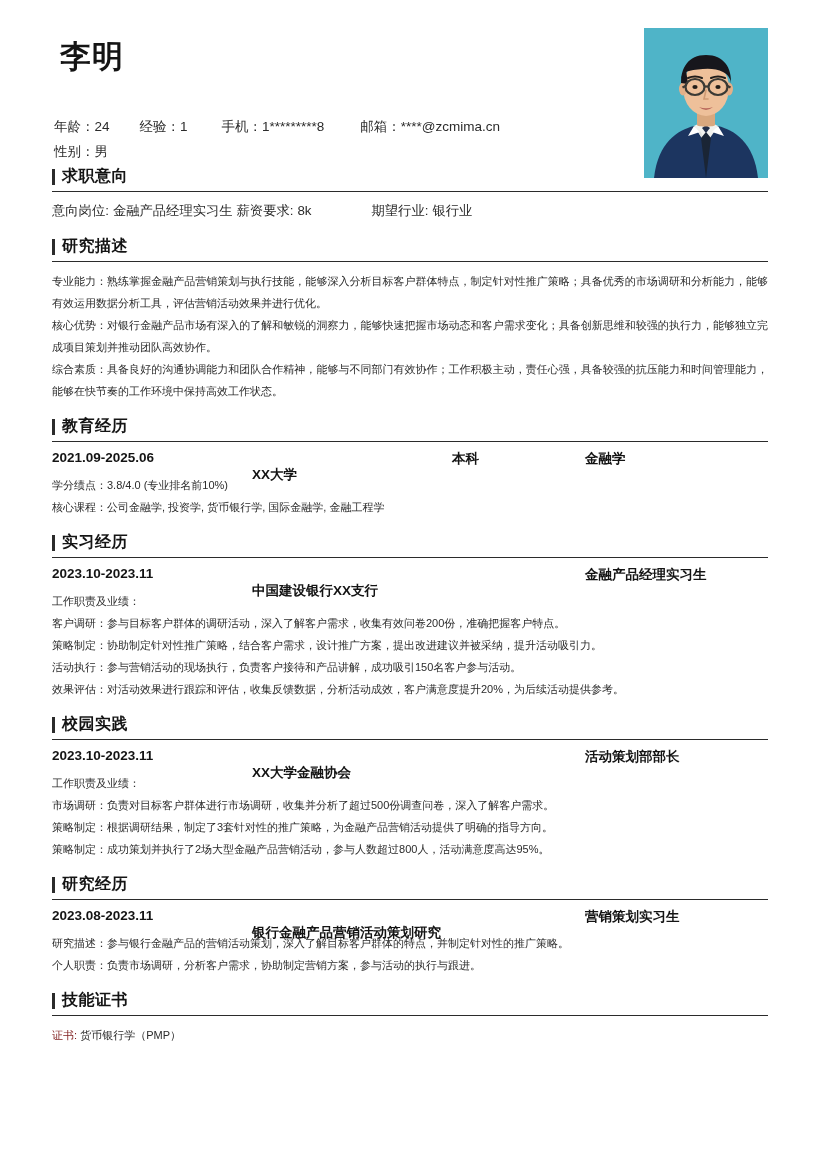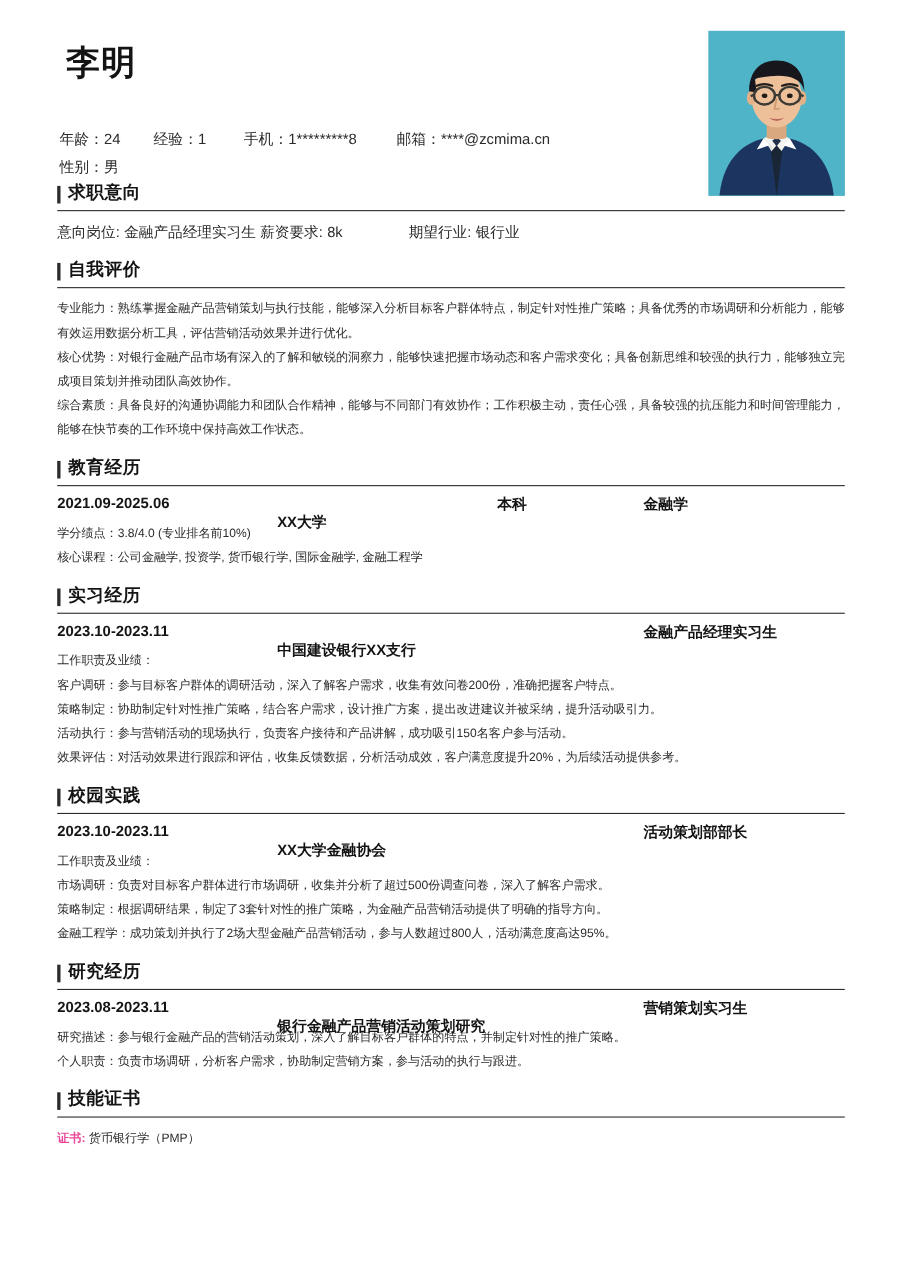--- a/index.html
+++ b/index.html
@@ -131,21 +131,21 @@
 
   .intent-line {
     font-size: 13.3px;
     line-height: 22px;
     color: #2b2b2b;
     white-space: nowrap;
   }
   .intent-gap { display: inline-block; width: 60px; }
   .intent-gap-s { display: inline-block; width: 4px; }
 
-  .kv-bold { font-weight: bold; color: #ec4899; }
+  .kv-bold { font-weight: normal; color: #7f1d1d; }
 </style>
 </head>
 <body>
 
 <div class="page">
 
   <div class="header">
     <div class="name">李明</div>
 
     <div class="meta-rows">
@@ -207,21 +207,21 @@
     <div class="sec-head">
       <div class="sec-title">求职意向</div>
     </div>
     <div class="sec-body">
       <div class="intent-line"><span>意向岗位:</span><span class="intent-gap-s"></span><span>金融产品经理实习生</span><span class="intent-gap-s"></span><span>薪资要求:</span><span class="intent-gap-s"></span><span>8k</span><span class="intent-gap"></span><span>期望行业:</span><span class="intent-gap-s"></span><span>银行业</span></div>
     </div>
   </div>
 
   <div class="section">
     <div class="sec-head">
-      <div class="sec-title">自我评价</div>
+      <div class="sec-title">研究描述</div>
     </div>
     <div class="sec-body">
       <p class="p">专业能力：熟练掌握金融产品营销策划与执行技能，能够深入分析目标客户群体特点，制定针对性推广策略；具备优秀的市场调研和分析能力，能够有效运用数据分析工具，评估营销活动效果并进行优化。</p>
       <p class="p">核心优势：对银行金融产品市场有深入的了解和敏锐的洞察力，能够快速把握市场动态和客户需求变化；具备创新思维和较强的执行力，能够独立完成项目策划并推动团队高效协作。</p>
       <p class="p">综合素质：具备良好的沟通协调能力和团队合作精神，能够与不同部门有效协作；工作积极主动，责任心强，具备较强的抗压能力和时间管理能力，能够在快节奏的工作环境中保持高效工作状态。</p>
     </div>
   </div>
 
   <div class="section">
     <div class="sec-head">
@@ -263,21 +263,21 @@
     </div>
     <div class="sec-body">
       <div class="entry-row">
         <span class="col-a">2023.10-2023.11</span>
         <span class="col-b">XX大学金融协会</span>
         <span class="col-role">活动策划部部长</span>
       </div>
       <p class="p">工作职责及业绩：</p>
       <p class="p">市场调研：负责对目标客户群体进行市场调研，收集并分析了超过500份调查问卷，深入了解客户需求。</p>
       <p class="p">策略制定：根据调研结果，制定了3套针对性的推广策略，为金融产品营销活动提供了明确的指导方向。</p>
-      <p class="p">金融工程学：成功策划并执行了2场大型金融产品营销活动，参与人数超过800人，活动满意度高达95%。</p>
+      <p class="p">策略制定：成功策划并执行了2场大型金融产品营销活动，参与人数超过800人，活动满意度高达95%。</p>
     </div>
   </div>
 
   <div class="section">
     <div class="sec-head">
       <div class="sec-title">研究经历</div>
     </div>
     <div class="sec-body">
       <div class="entry-row">
         <span class="col-a">2023.08-2023.11</span>

